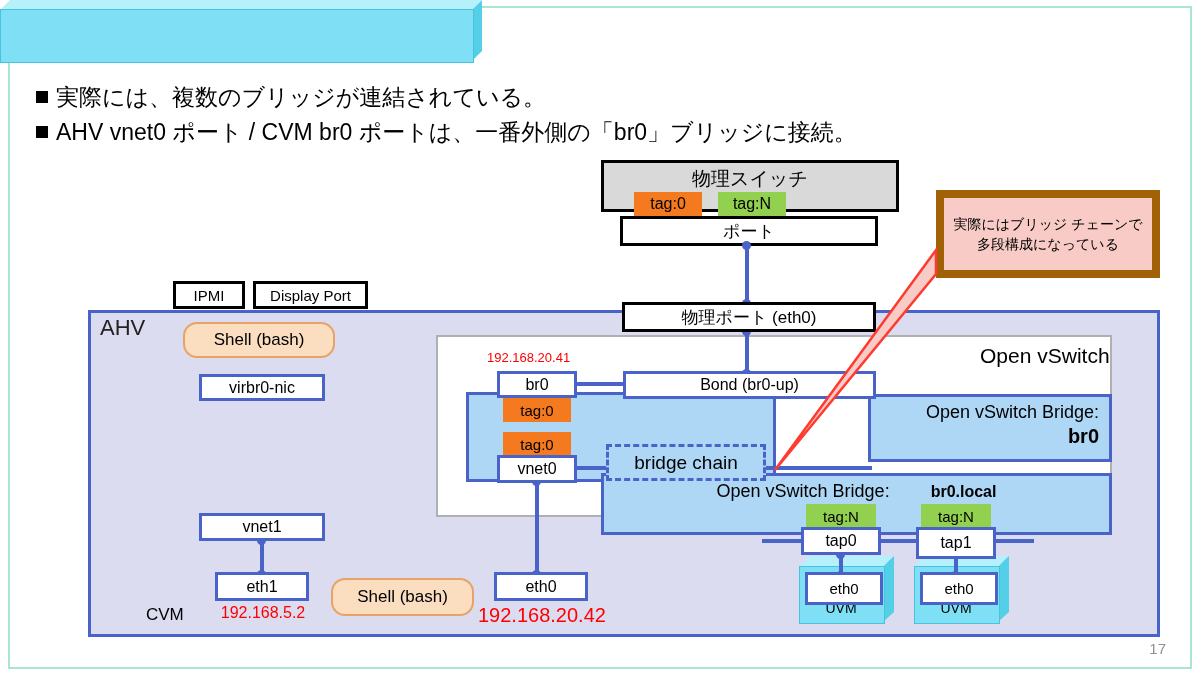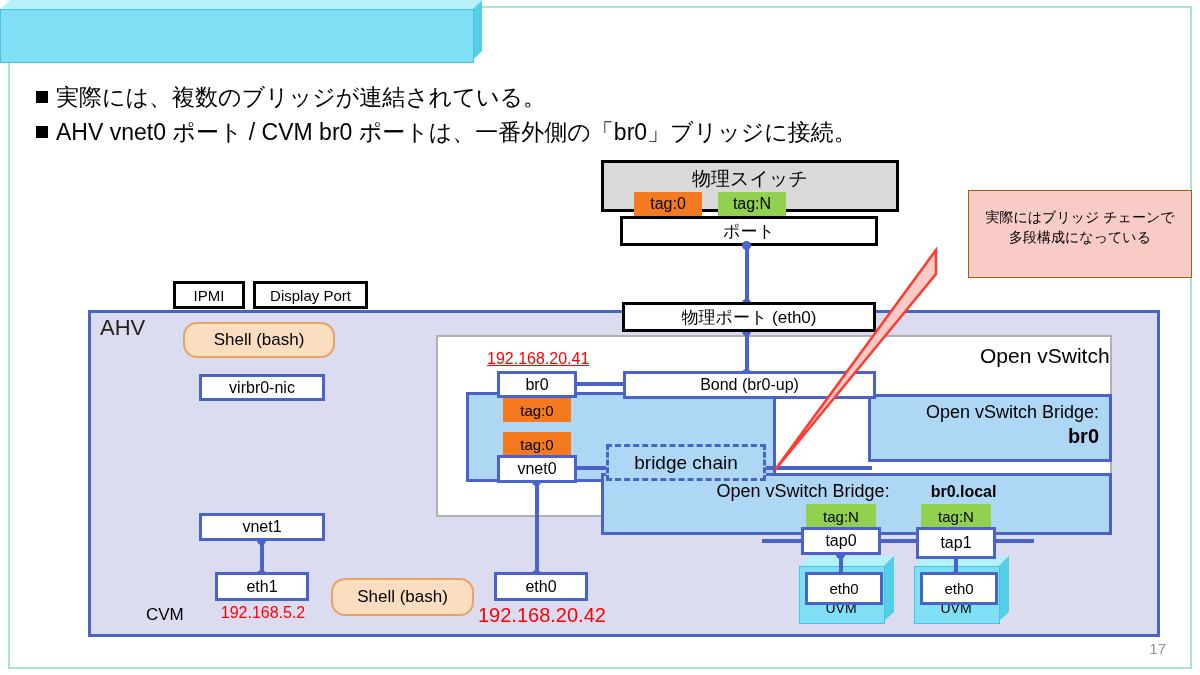--- a/index.html
+++ b/index.html
@@ -20,21 +20,21 @@
   .box{position:absolute;box-sizing:border-box;}
 
   
   #psw{left:601px;top:160px;width:298px;height:52px;background:#d9d9d9;border:3px solid #000;}
   #psw-t{position:absolute;left:0;top:3px;width:100%;text-align:center;font-size:19px;color:#000;}
   #psw-tag0{left:634px;top:192px;width:68px;height:24px;background:#f4791f;display:flex;align-items:center;justify-content:center;font-size:16px;color:#000;}
   #psw-tagN{left:718px;top:192px;width:68px;height:24px;background:#92d050;display:flex;align-items:center;justify-content:center;font-size:16px;color:#000;}
   #psw-port{left:620px;top:216px;width:258px;height:30px;background:#fff;border:3px solid #000;display:flex;align-items:center;justify-content:center;font-size:17px;color:#000;}
 
   
-  #callout{left:936px;top:190px;width:224px;height:88px;background:#f8cbc6;border:1px solid #a16207;margin-left:32px;}
+  #callout{left:936px;top:190px;width:224px;height:88px;background:#f8cbc6;border:8px solid #a16207;}
   #callout-txt{position:absolute;left:0;top:16px;width:100%;text-align:center;font-size:14px;line-height:1.45;color:#000;}
 
   
   #phyport{left:622px;top:302px;width:254px;height:30px;background:#fff;border:3px solid #000;display:flex;align-items:center;justify-content:center;font-size:17px;color:#000;z-index:7;}
 
   
   #ipmi{left:173px;top:281px;width:72px;height:28px;background:#fff;border:3px solid #000;display:flex;align-items:center;justify-content:center;font-size:15px;z-index:7;}
   #dport{left:253px;top:281px;width:115px;height:28px;background:#fff;border:3px solid #000;display:flex;align-items:center;justify-content:center;font-size:15px;z-index:7;}
 
   
@@ -65,21 +65,21 @@
   #ovsbr0{left:868px;top:394px;width:244px;height:68px;background:#aed6f5;border:3px solid #4a63c8;}
   #ovsbr0-t1{position:absolute;left:0;top:5px;width:100%;text-align:right;padding-right:10px;box-sizing:border-box;font-size:18px;color:#000;}
   #ovsbr0-t2{position:absolute;left:0;top:28px;width:100%;text-align:right;padding-right:10px;box-sizing:border-box;font-size:20px;font-weight:bold;color:#000;}
 
   
   #ovslocal{left:601px;top:473px;width:511px;height:62px;background:#aed6f5;border:3px solid #4a63c8;}
   #ovslocal-t{position:absolute;left:0;top:5px;width:100%;text-align:center;font-size:18px;color:#000;}
   #ovslocal-t b{font-size:16px;margin-left:36px;}
 
   
-  #br0ip{position:absolute;left:487px;top:350px;font-size:16px;color:#ff0000;text-decoration:underline;}
+  #br0ip{position:absolute;left:487px;top:350px;font-size:13px;color:#ff0000;}
   #br0{left:497px;top:371px;width:80px;height:27px;background:#fff;border:3px solid #4a63c8;display:flex;align-items:center;justify-content:center;font-size:16px;z-index:6;}
   #br0tag{left:503px;top:398px;width:68px;height:24px;background:#f4791f;display:flex;align-items:center;justify-content:center;font-size:15px;z-index:6;}
   #vnet0tag{left:503px;top:432px;width:68px;height:24px;background:#f4791f;display:flex;align-items:center;justify-content:center;font-size:15px;z-index:6;}
   #vnet0{left:497px;top:455px;width:80px;height:28px;background:#fff;border:3px solid #4a63c8;display:flex;align-items:flex-end;justify-content:center;padding-bottom:2px;box-sizing:border-box;font-size:16px;z-index:6;}
   #bond{left:623px;top:371px;width:253px;height:28px;background:#fff;border:3px solid #4a63c8;display:flex;align-items:center;justify-content:center;font-size:16px;z-index:6;}
 
   
   #tag-tap0{left:806px;top:504px;width:70px;height:24px;background:#92d050;display:flex;align-items:center;justify-content:center;font-size:15px;z-index:6;}
   #tap0{left:801px;top:527px;width:80px;height:28px;background:#fff;border:3px solid #4a63c8;display:flex;align-items:center;justify-content:center;font-size:16px;z-index:6;}
   #tag-tap1{left:921px;top:504px;width:70px;height:24px;background:#92d050;display:flex;align-items:center;justify-content:center;font-size:15px;z-index:6;}

